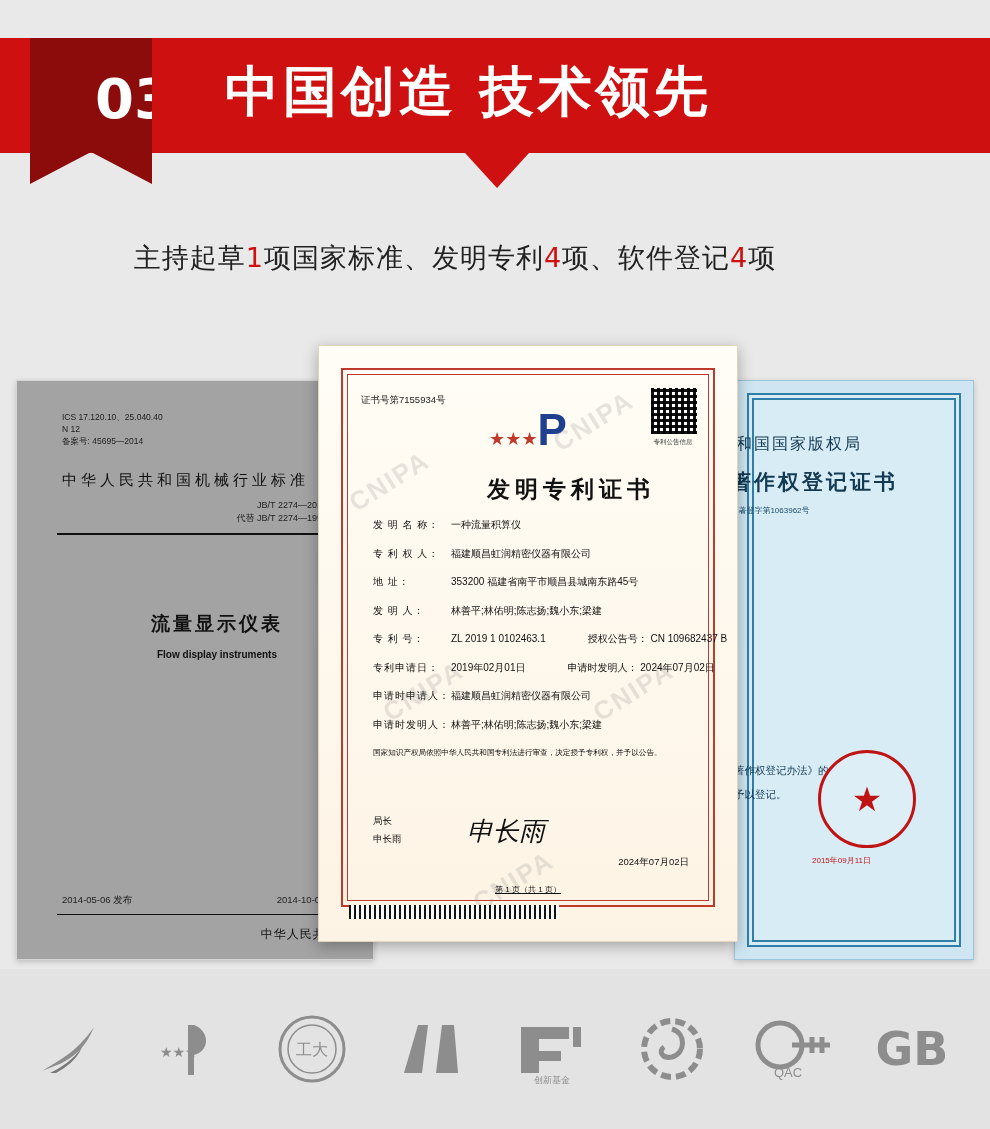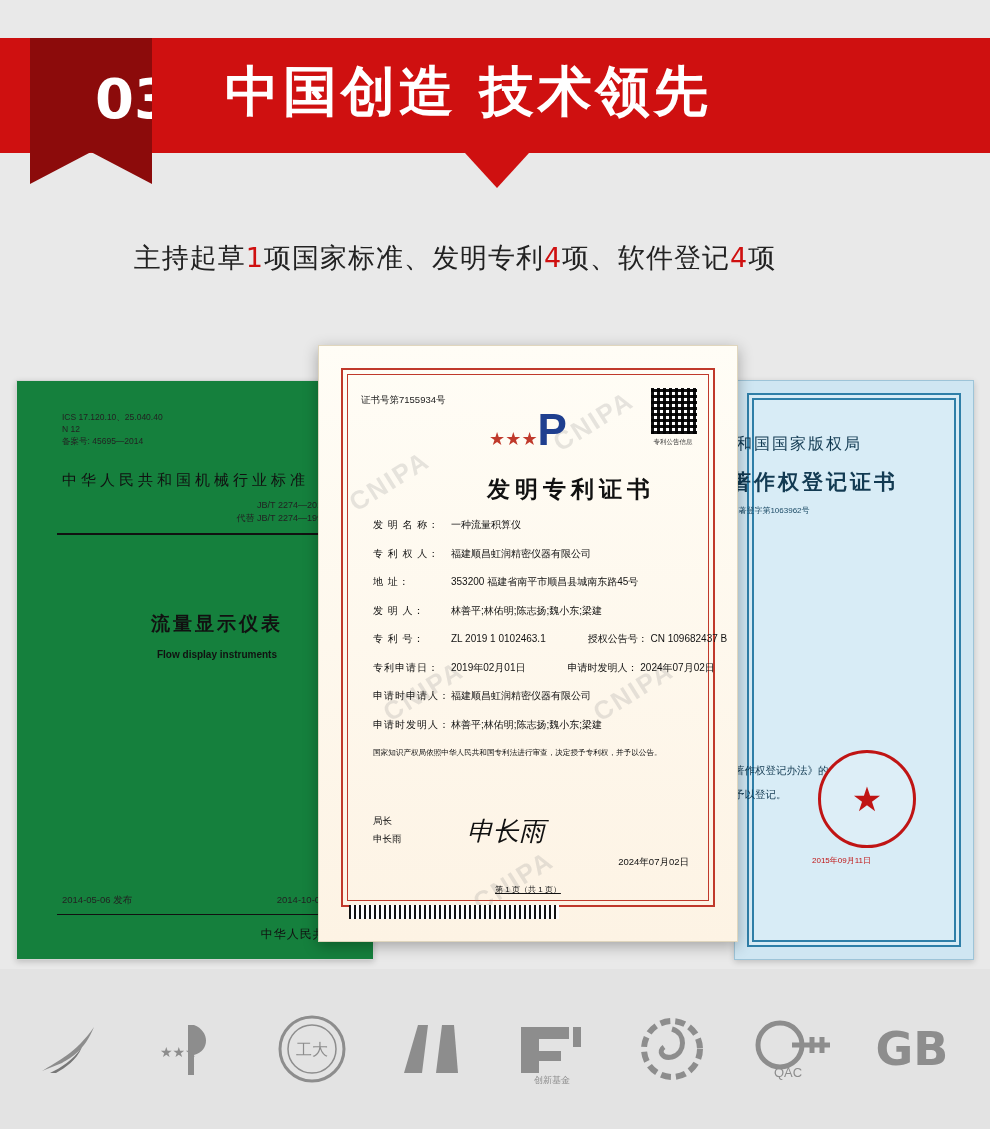--- a/index.html
+++ b/index.html
@@ -42,21 +42,21 @@
     position:absolute;left:0;top:240px;width:910px;text-align:center;
     font-size:27px;color:#222;letter-spacing:1px;
     font-family:"DejaVu Sans","Liberation Sans",sans-serif;
   }
   .subtitle .hl{color:#cf1010;}
   
   .docs{position:absolute;left:0;top:345px;width:990px;height:600px;}
   
   .doc-std{
     position:absolute;left:16px;top:35px;width:356px;height:578px;
-    background:#15803d;border:1px solid #d5d5d5;
+    background:#a3a3a3;border:1px solid #d5d5d5;
     box-shadow:0 2px 6px rgba(0,0,0,.18);
     overflow:hidden;
   }
   .std-ics{position:absolute;left:45px;top:30px;font-size:8.5px;color:#222;line-height:12px;}
   .std-jb{position:absolute;right:-40px;top:22px;font-size:56px;font-weight:bold;color:#111;letter-spacing:2px;}
   .std-org{position:absolute;left:45px;top:90px;font-size:15px;color:#111;letter-spacing:4px;}
   .std-code{position:absolute;right:46px;top:118px;text-align:right;font-size:9px;color:#222;line-height:13px;}
   .std-rule{position:absolute;left:40px;top:152px;width:640px;height:2px;background:#111;}
   .std-name{position:absolute;left:0;top:230px;width:400px;text-align:center;font-size:19px;font-weight:bold;color:#111;letter-spacing:3px;}
   .std-name-en{position:absolute;left:0;top:268px;width:400px;text-align:center;font-size:10px;font-weight:bold;color:#111;}

